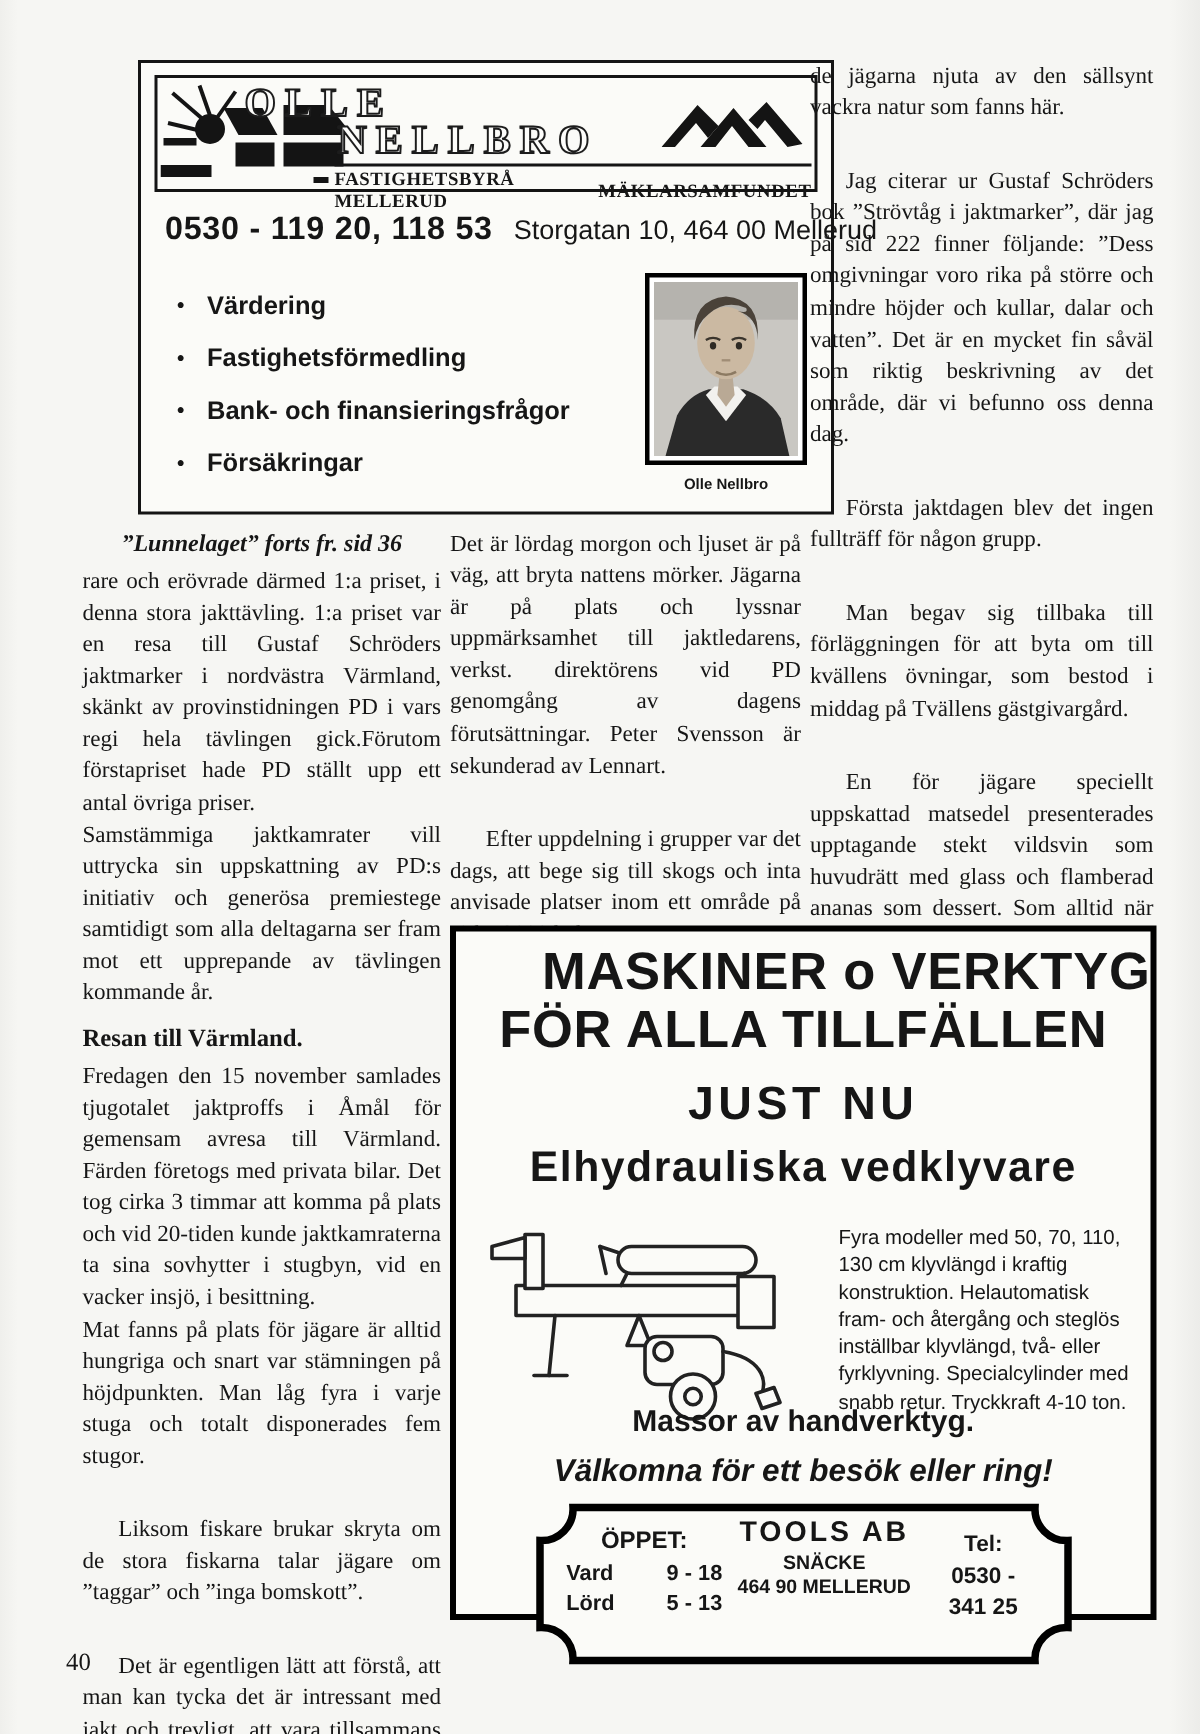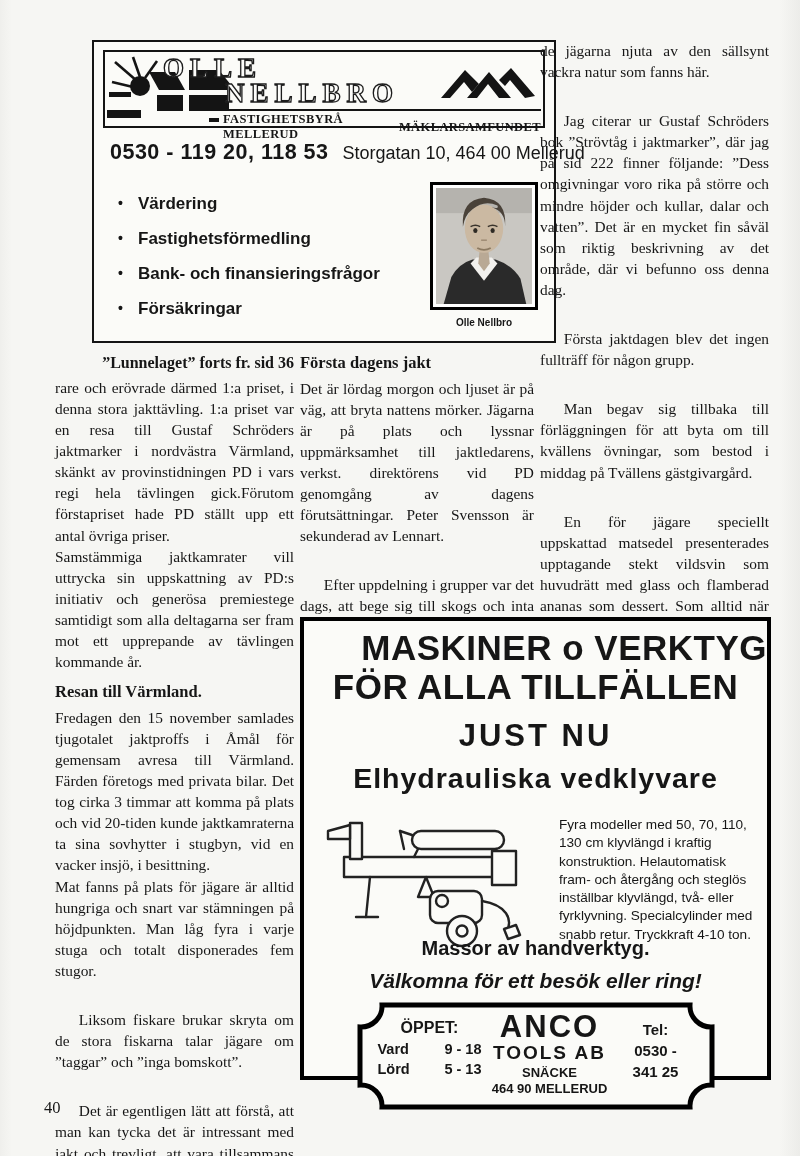--- a/index.html
+++ b/index.html
@@ -53,21 +53,21 @@
   .portrait-frame { border:3px solid #000; background:#fff; padding:3px; width:108px; height:128px; }
   .portrait-caption { font-family:"Liberation Sans",sans-serif; font-weight:bold; font-size:10px; margin-top:3px; }
 
   
   .col { position:absolute; font-size:15.4px; line-height:1.37; text-align:justify; }
   .col-left  { left:55px;  top:352px; width:239px; }
   .col-mid   { left:300px; top:352px; width:234px; }
   .col-right { left:540px; top:40px;  width:229px; }
   .para { margin:0; }
   .para.indent { text-indent:1.55em;margin-top:28px; }
-  .col-header-italic { font-weight:bold; font-size:16px; margin-bottom:3px; text-align:right; }
+  .col-header-italic { font-weight:bold; font-style:italic; font-size:16px; margin-bottom:3px; text-align:center; }
   .col-heading { font-weight:bold; font-size:16.5px; margin:9px 0 3px 0; text-align:left; }
   .col-heading.first { margin-top:0; }
   .continuation-note { font-style:italic; font-size:15.8px; margin-top:7px; text-align:left; letter-spacing:0.3px; }
 
   
   .anco-ad {
     position:absolute; left:300px; top:617px; width:471px; height:463px;
     border:4px solid #000; background:#fbfbf8;
     font-family:"Liberation Sans",sans-serif; text-align:center;
   }
@@ -191,21 +191,20 @@
     <div>
         <p class="para">Fredagen den 15 november samlades tjugotalet jaktproffs i Åmål för gemensam avresa till Värmland. Färden företogs med privata bilar. Det tog cirka 3 timmar att komma på plats och vid 20-tiden kunde jaktkamraterna ta sina sovhytter i stugbyn, vid en vacker insjö, i besittning.</p>
         <p class="para">Mat fanns på plats för jägare är alltid hungriga och snart var stämningen på höjdpunkten. Man låg fyra i varje stuga och totalt disponerades fem stugor.</p>
         <p class="para indent">Liksom fiskare brukar skryta om de stora fiskarna talar jägare om ”taggar” och ”inga bomskott”.</p>
         <p class="para indent">Det är egentligen lätt att förstå, att man kan tycka det är intressant med jakt och trevligt, att vara tillsammans med jaktkamrater för alla har så mycket att berätta denna kväll.</p>
         <p class="para indent">Men en jägare skall vara säker på hand och ha vaket öga, så det blev att gå till sängs ganska tidigt.</p>
       </div>
   </div>
 
   <div class="col col-mid">
-    <p class="col-heading first">Första dagens jakt</p>
     <div>
         <p class="para">Det är lördag morgon och ljuset är på väg, att bryta nattens mörker. Jägarna är på plats och lyssnar uppmärksamhet till jaktledarens, verkst. direktörens vid PD genomgång av dagens förutsättningar. Peter Svensson är sekunderad av Lennart.</p>
         <p class="para indent">Efter uppdelning i grupper var det dags, att bege sig till skogs och inta anvisade platser inom ett område på cirka 2000 hektar.</p>
         <p class="para indent">Väl på plats var det bara att vänta på villebrådet. Under väntetiden kun-</p>
       </div>
   </div>
 
   <div class="anco-ad">
     <div class="anco-headline first">MASKINER o VERKTYG</div>
     <div class="anco-headline">FÖR ALLA TILLFÄLLEN</div>
@@ -251,21 +250,20 @@
           <div class="hour-row">
             <span>Vard</span>
             <span>9 - 18</span>
           </div>
           <div class="hour-row">
             <span>Lörd</span>
             <span>5 - 13</span>
           </div>
         </div>
         <div class="plaque-col company">
-          <div class="company-name1">ANCO</div>
           <div class="company-name2">TOOLS AB</div>
           <div class="company-addr">SNÄCKE</div>
           <div class="company-addr">464 90 MELLERUD</div>
         </div>
         <div class="plaque-col tel">
           <div class="tel-line">Tel:</div>
           <div class="tel-line">0530 -</div>
           <div class="tel-line">341 25</div>
         </div>
       </div>

